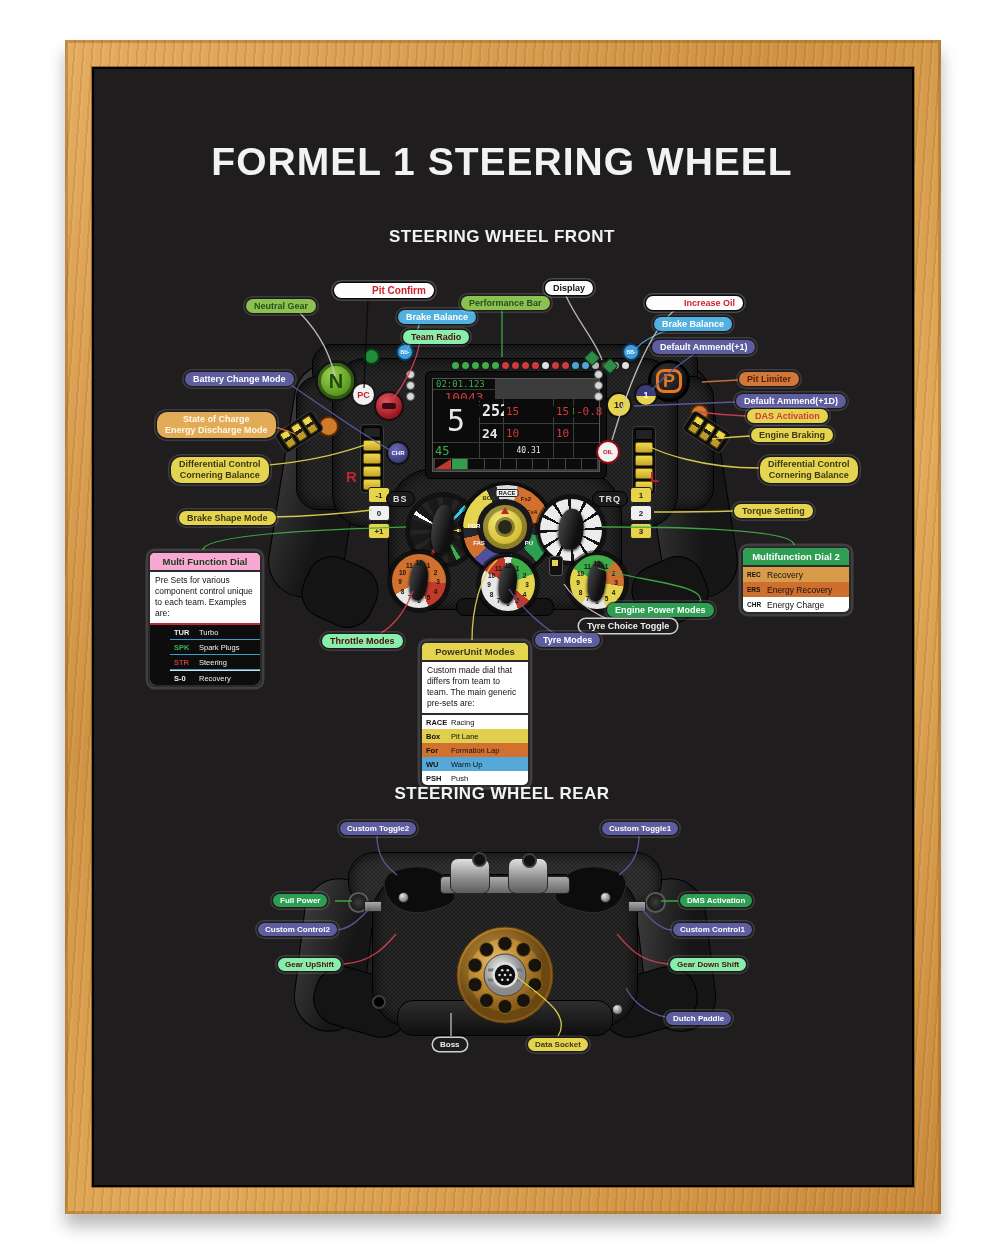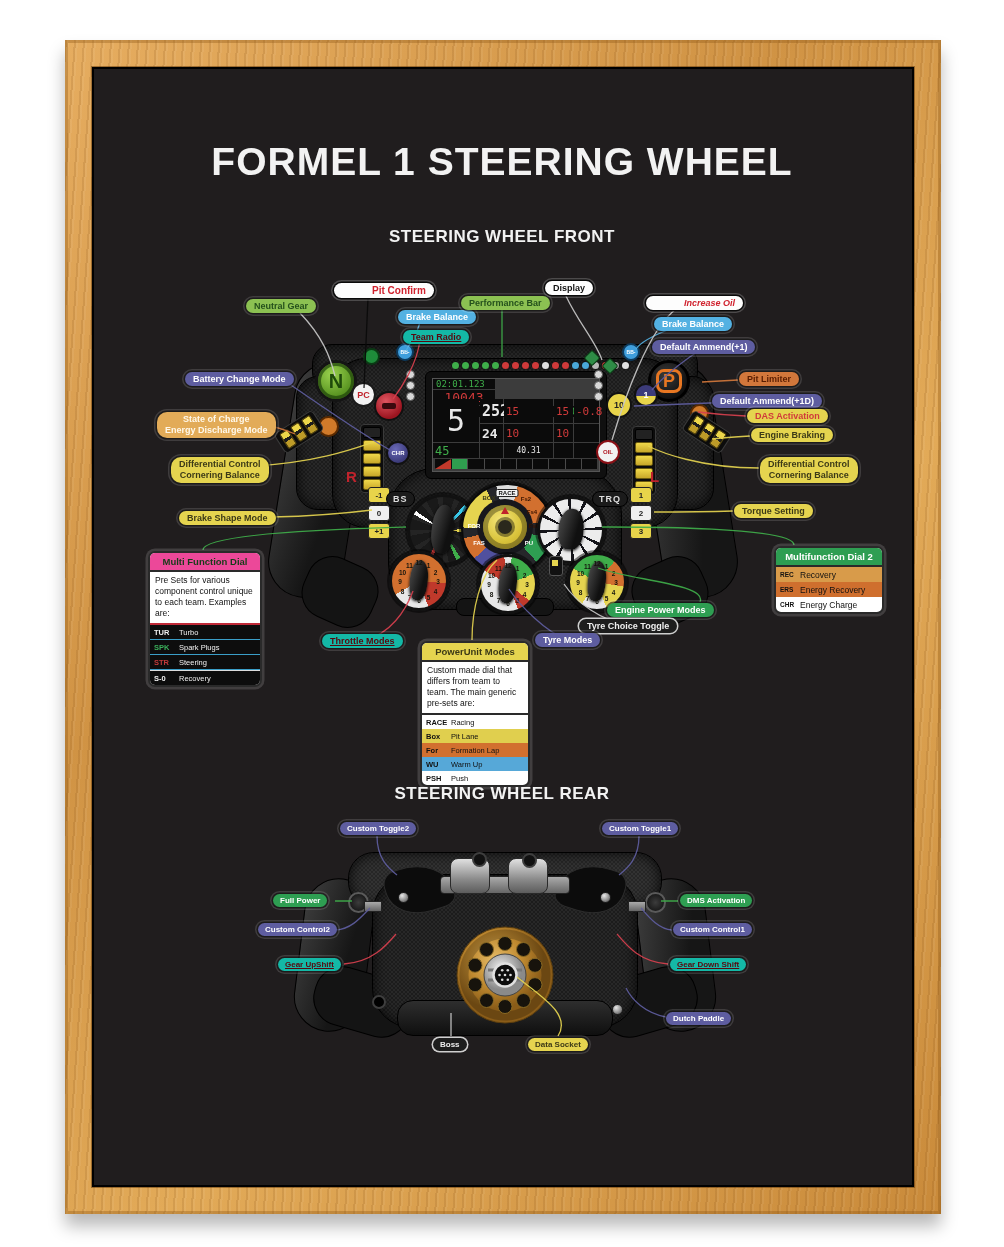--- a/index.html
+++ b/index.html
@@ -73,39 +73,39 @@
   .leds{position:absolute;left:452px;top:360px;width:194px;height:10px;display:flex;align-items:center;gap:3px;}
   .leds span{width:7px;height:7px;border-radius:50%;box-shadow:0 0 2px rgba(0,0,0,.8);}
   
   .pill{position:absolute;font-size:9px;font-weight:700;padding:2px 8px;border-radius:9px;white-space:nowrap;text-align:center;z-index:5;
     box-shadow:0 0 0 1.5px rgba(0,0,0,.55),0 0 0 3px rgba(255,255,255,.14);}
   .pill.sm{font-size:8px;padding:2px 7px;}
   .pill.two{line-height:1.2;border-radius:10px;padding:2px 8px;}
   .p-green{background:#8cc152;color:#24501c;}
   .p-dkgreen{background:#2e9e52;color:#fff;}
   .p-blue{background:#53b1e2;color:#fff;}
-  .p-red{background:#14b8a6;color:#58080f;text-decoration:underline;}
+  .p-red{background:#86efac;color:#58080f;}
   .p-purple{background:#5e5da0;color:#fff;}
   .p-orange{background:#d2773b;color:#5a1d00;}
   .p-tan{background:#e2ab58;color:#fff8ea;}
   .p-yellow{background:#e5d44f;color:#3c3a17;}
   .p-dasy{background:#e5d44f;color:#d03a3a;}
   .p-white{background:#fdfdfd;color:#111;box-shadow:0 0 0 1.5px #0a0a0a,0 0 0 3px rgba(255,255,255,.2);}
   .p-whitered{background:#fdfdfd;color:#d0222e;box-shadow:0 0 0 1.5px #0a0a0a,0 0 0 3px rgba(255,255,255,.2);padding-left:38px;}
   .p-dark{background:#1d1d1d;color:#eee;box-shadow:0 0 0 1.5px #cfcfcf;}
   
   .ibox{position:absolute;background:#fff;border:2px solid #2a2a2a;border-radius:7px;overflow:hidden;z-index:5;
     box-shadow:0 0 0 2.5px rgba(255,255,255,.15);}
   .ibox .hd{font-weight:700;font-size:9.5px;text-align:center;padding:3px 2px;border-bottom:2px solid #2a2a2a;}
   .ibox .bd{font-size:8.5px;padding:3px 5px 4px;color:#111;line-height:1.3;}
   .ibox .row{display:flex;align-items:center;font-size:7.5px;padding:2.5px 4px;color:#111;}
   .ibox .row .k{width:25px;font-weight:700;flex:none;}
-  .bx-mfd .hd{background:#ec4899;color:#163c18;}
+  .bx-mfd .hd{background:#f9a8d4;color:#163c18;}
   .bx-mfd .rows{background:#0d0d0d;border-top:2.5px solid #c02a38;}
-  .bx-mfd .row{color:#f0f0f0;border-bottom:1.5px solid #3a9ec8;}
+  .bx-mfd .row{color:#f0f0f0;border-bottom:1.5px solid #3a9ec8;margin-left:20px;}
   .bx-mfd .row:last-child{border-bottom:none;border-top:.5px solid #ddd;}
   .bx-mfd2 .hd{background:#2e9e52;color:#fff;}
   .bx-mfd2 .row .k{font-size:6.5px;width:20px;}
   .bx-mfd2 .row{font-size:8.5px;}
   .bx-pu .hd{background:#e5d44f;color:#3c3a17;}
   .bx-pu .rows{border-top:2px solid #2a2a2a;}
   svg.lead{position:absolute;left:0;top:0;z-index:4;pointer-events:none;}
   svg.lead path{fill:none;stroke-width:1.3px;opacity:.92;}
   .pods{position:absolute;background:linear-gradient(#e0e0e0,#8a8a8a 60%,#5c5c5c);border:1px solid #2a2a2a;border-radius:8px;}
   .paddle{position:absolute;width:64px;height:48px;background:#0c0c0c;border:1px solid #2c2c2c;border-radius:14px 70% 20% 60%;}
@@ -406,30 +406,30 @@
     <path stroke="#0a0a0a" d="M368,298 L364,388"></path>
     <path stroke="#d2773b" d="M738,380 L702,382 M261,424 C278,427 288,431 295,434"></path>
   </svg>
 
   <div class="pill p-green" style="left:246px;top:299px;">Neutral Gear</div>
   <div class="pill p-whitered" style="left:334px;top:283px;font-size:10px;">Pit Confirm</div>
   <div class="pill p-blue" style="left:398px;top:310px;">Brake Balance</div>
   <div class="pill p-red" style="left:403px;top:330px;">Team Radio</div>
   <div class="pill p-green" style="left:461px;top:296px;">Performance Bar</div>
   <div class="pill p-white" style="left:545px;top:281px;">Display</div>
-  <div class="pill p-whitered" style="left:646px;top:296px;font-style:italic;">Increase Oil</div>
+  <div class="pill p-whitered" style="left:646px;top:296px;">Increase Oil</div>
   <div class="pill p-blue" style="left:654px;top:317px;">Brake Balance</div>
   <div class="pill p-purple" style="left:652px;top:340px;">Default Ammend(+1)</div>
   <div class="pill p-purple" style="left:185px;top:372px;">Battery Change Mode</div>
   <div class="pill p-orange" style="left:739px;top:372px;">Pit Limiter</div>
   <div class="pill p-tan two" style="left:157px;top:412px;">
     <div>State of Charge</div>
     <div>Energy Discharge Mode</div>
   </div>
-  <div class="pill p-purple" style="left:712px;top:394px;">Default Ammend(+1D)</div>
+  <div class="pill p-purple" style="left:736px;top:394px;">Default Ammend(+1D)</div>
   <div class="pill p-dasy" style="left:747px;top:409px;">DAS Activation</div>
   <div class="pill p-yellow" style="left:751px;top:428px;">Engine Braking</div>
   <div class="pill p-yellow two" style="left:171px;top:457px;">
     <div>Differential Control</div>
     <div>Cornering Balance</div>
   </div>
   <div class="pill p-yellow two" style="left:760px;top:457px;">
     <div>Differential Control</div>
     <div>Cornering Balance</div>
   </div>
@@ -456,21 +456,21 @@
           <span class="k" style="color:#c23a3a;">STR</span>
           <span>Steering</span>
         </div>
       <div class="row">
           <span class="k" style="color:#f0f0f0;">S-0</span>
           <span>Recovery</span>
         </div>
     </div>
   </div>
 
-  <div class="ibox bx-mfd2" style="left:774px;top:546px;width:106px;">
+  <div class="ibox bx-mfd2" style="left:741px;top:546px;width:106px;">
     <div class="hd">Multifunction Dial 2</div>
     <div class="rows">
       <div class="row" style="background:#d89b4a;">
           <span class="k">REC</span>
           <span>Recovery</span>
         </div>
       <div class="row" style="background:#cf6f2e;">
           <span class="k">ERS</span>
           <span>Energy Recovery</span>
         </div>

